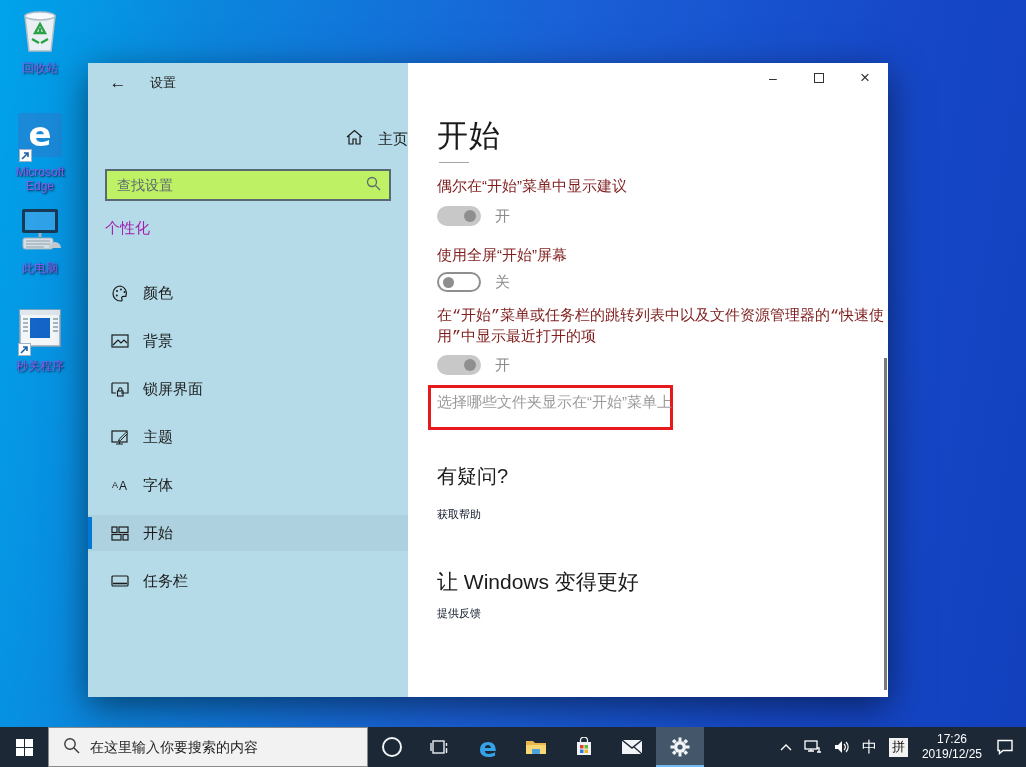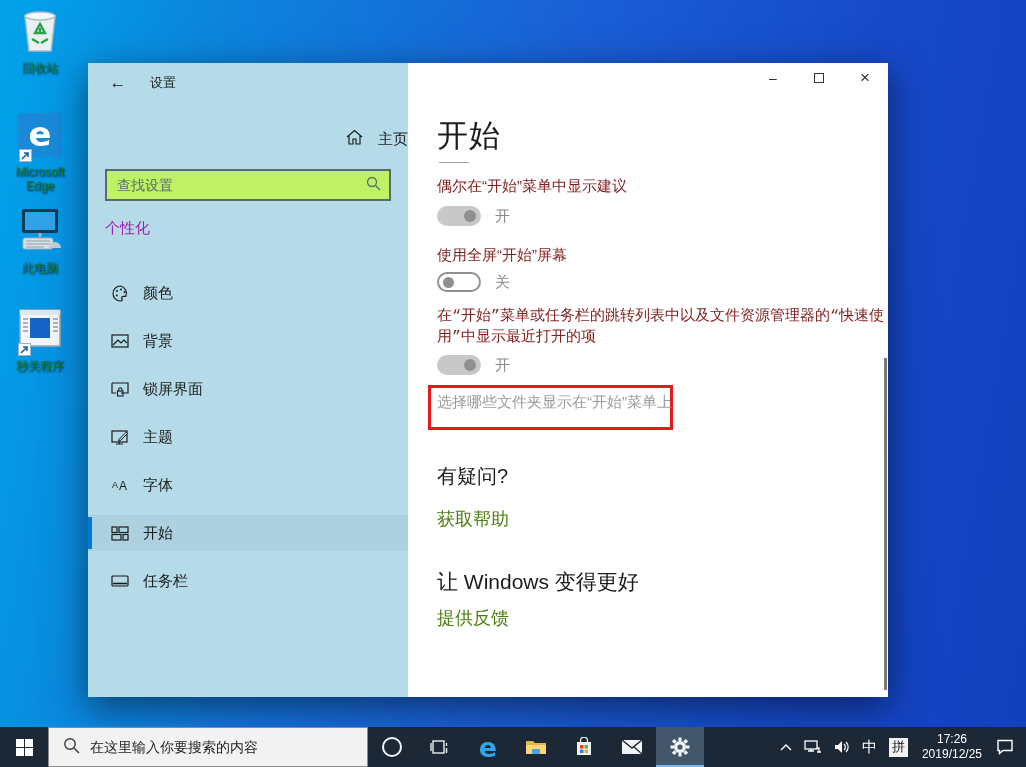--- a/index.html
+++ b/index.html
@@ -2,21 +2,21 @@
 <html><head>
 <meta charset="utf-8">
 <style>
   * { margin:0; padding:0; box-sizing:border-box; }
   html,body { width:1026px; height:767px; overflow:hidden; }
   body { font-family:"Liberation Sans","DejaVu Sans",sans-serif; position:relative;
          background:linear-gradient(100deg,#00a4ea 0%,#0b86dd 18%,#1a5fd6 50%,#1648c8 78%,#1240bd 100%); }
 
   
   .desk-icon { position:absolute; width:78px; left:1px; display:flex; flex-direction:column; align-items:center; cursor:default; }
-  .desk-icon .dlabel { margin-top:3px; font-size:12px; color:#15803d; text-align:center; line-height:14px;
+  .desk-icon .dlabel { margin-top:3px; font-size:12px; color:#8b5cf6; text-align:center; line-height:14px;
                        text-shadow:1px 1px 2px rgba(0,0,0,.85); }
   .ishortcut { position:absolute; left:2px; bottom:0; width:13px; height:13px; background:#fff; border:1px solid #9fb3c8;
                display:flex; align-items:center; justify-content:center; }
 
   
   .win { position:absolute; left:88px; top:63px; width:800px; height:634px; display:flex;
          box-shadow:0 10px 34px rgba(0,0,0,.5); }
 
   .sidebar { width:320px; background:#b5dbe9; position:relative; flex:none; }
   .titlebar { display:flex; align-items:center; height:40px; }
@@ -49,21 +49,21 @@
   .toggle-row { position:absolute; left:29px; display:flex; align-items:center; cursor:pointer; }
   .tg { width:44px; height:20px; border-radius:10px; position:relative; }
   .tg.on { background:#c8c8c8; }
   .tg.on .knob { position:absolute; right:5px; top:4px; width:12px; height:12px; border-radius:50%; background:#8f8f8f; }
   .tg.off { background:#fff; border:2px solid #8f8f8f; }
   .tg.off .knob { position:absolute; left:4px; top:3px; width:11px; height:11px; border-radius:50%; background:#8f8f8f; }
   .tg-state { margin-left:14px; font-size:15px; color:#8a8a8a; }
   .red-box { position:absolute; left:20px; top:322px; width:245px; height:45px; border:3px solid #e8191d; }
   .folders-link { position:absolute; left:29px; top:330px; font-size:15px; color:#9a9a9a; cursor:pointer; }
   .sub-hdr { position:absolute; left:29px; font-size:20px; color:#1b1b1b; }
-  .blue-link { position:absolute; left:29px; font-size:18px; color:#4d7c0f; cursor:pointer; }
+  .blue-link { position:absolute; left:29px; font-size:11px; color:#0f172a; cursor:pointer; }
   .scroll-thumb { position:absolute; right:1px; top:295px; width:3px; height:332px; background:#7a7a7a; }
 
   
   .taskbar { position:absolute; left:0; bottom:0; width:1026px; height:40px; background:#1c2836;
              display:flex; align-items:stretch; }
   .tb-btn { width:48px; display:flex; align-items:center; justify-content:center; cursor:pointer; flex:none; }
   .tb-btn.active { background:#44566a; position:relative; }
   .tb-btn.active::after { content:""; position:absolute; left:0; right:0; bottom:0; height:2px; background:#76b9ed; }
   .tb-search { width:320px; flex:none; background:#f2f2f2; border:1px solid #8a8a8a; display:flex; align-items:center;
                padding-left:14px; cursor:text; }

